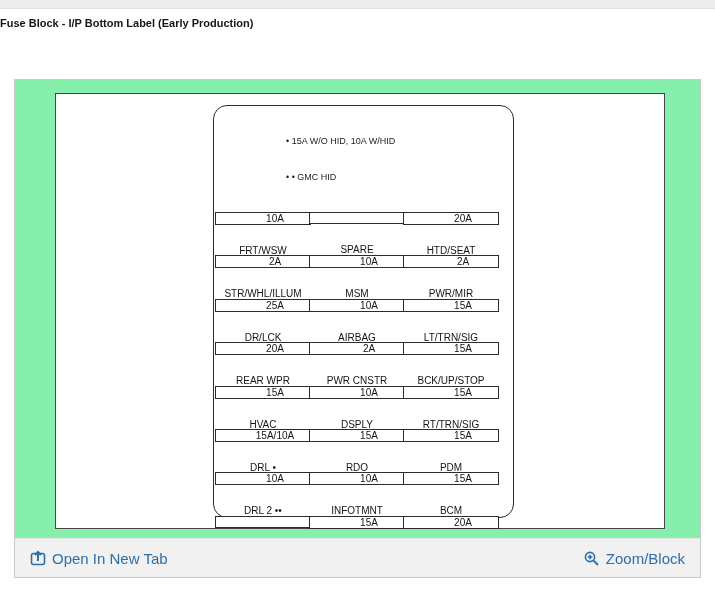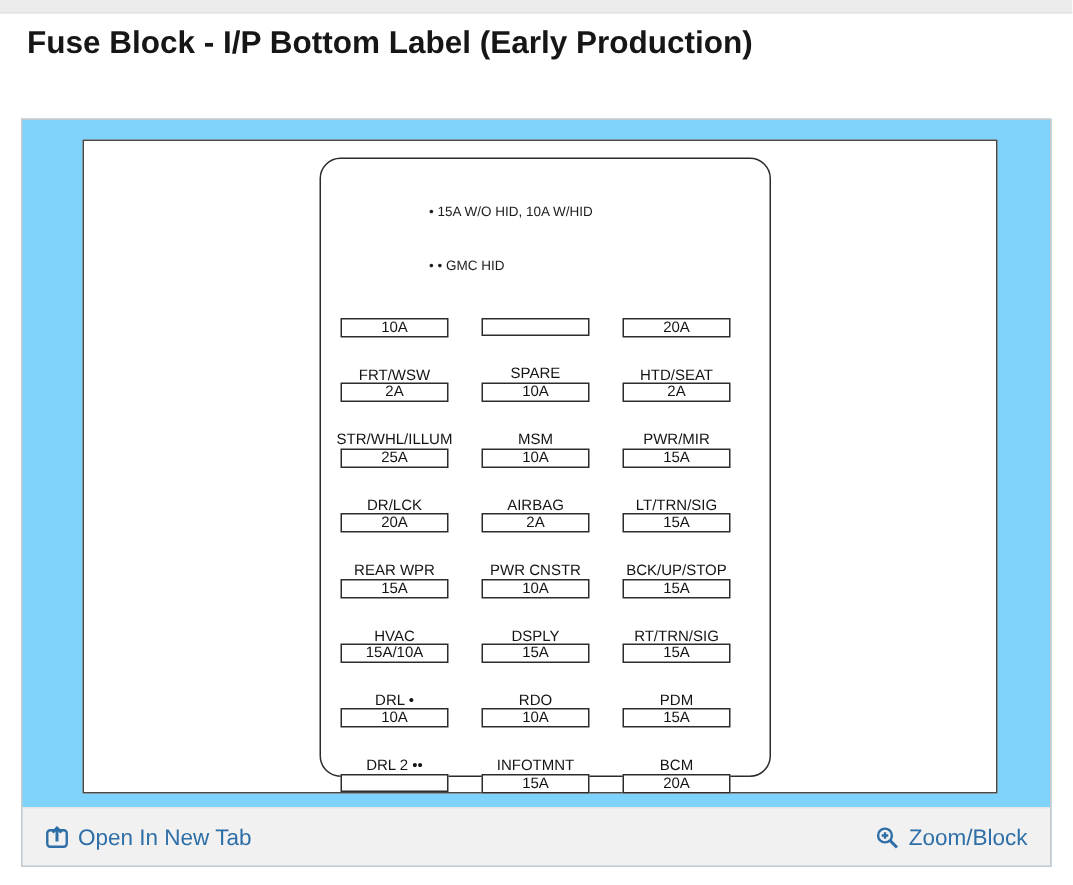--- a/index.html
+++ b/index.html
@@ -10,28 +10,28 @@
     position:relative;
     overflow:hidden;
   }
   .top-strip {
     position:absolute; left:0; top:0;
     width:715px; height:8px;
     background:#ececec;
     border-bottom:1px solid #e3e3e3;
   }
   .page-title {
-    position:absolute; left:18px; top:17px;
-    font-size:21px; font-weight:bold; color:#161616;
+    position:absolute; left:0; top:17px;
+    font-size:11px; font-weight:bold; color:#161616;
   }
   .panel {
     position:absolute; left:14px; top:79px;
     width:685px; height:497px;
     border:1px solid #c9c9c9;
-    background:#7dd3fc;
+    background:#86efac;
   }
   .image-area {
     position:absolute; left:40px; top:13px;
     width:608px; height:434px;
     border:1px solid #474747;
     background:#ffffff;
   }
   .fuse-rect {
     position:absolute; left:157px; top:11px;
     width:301px; height:413px;
@@ -56,21 +56,21 @@
   .fuse-cell {
     width:94px;
     display:flex; flex-direction:column; align-items:center;
   }
   .fuse-cell.empty { visibility:hidden; }
   .fuse-box {
     width:70px; height:20px;
     border:1.5px solid #2c2c2c;
     background:#ffffff;
     display:flex; align-items:center; justify-content:center;
-    font-size:10px; color:#141414;
+    font-size:10px; color:#141414;padding-left:24px;
   }
   .fuse-label {
     margin-top:20px;
     font-size:10px; color:#141414;
     white-space:nowrap;
   }
   .panel-footer {
     position:absolute; left:0; bottom:0;
     width:100%; height:39px;
     background:#f1f1f1;

